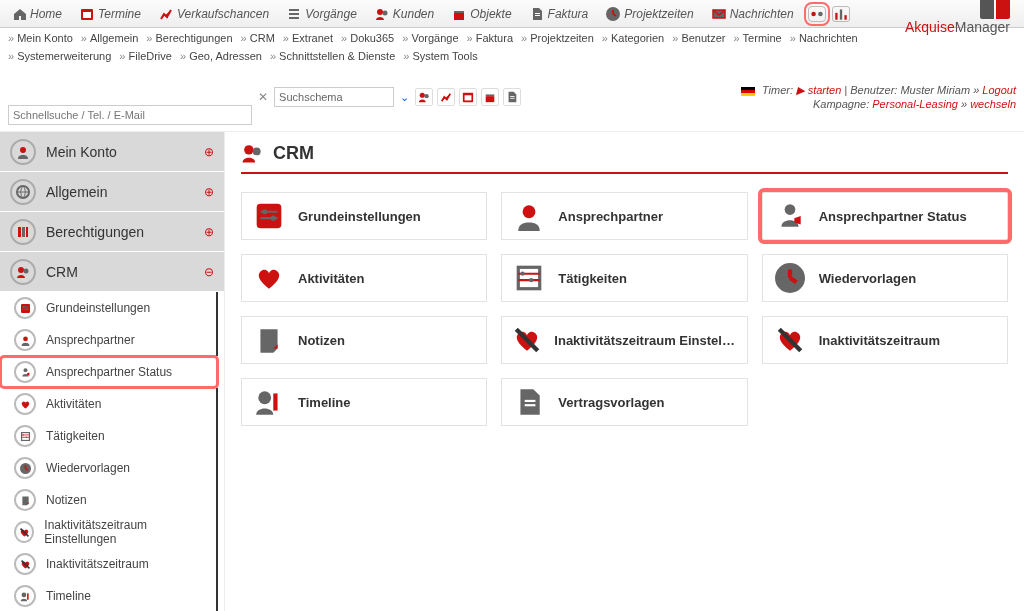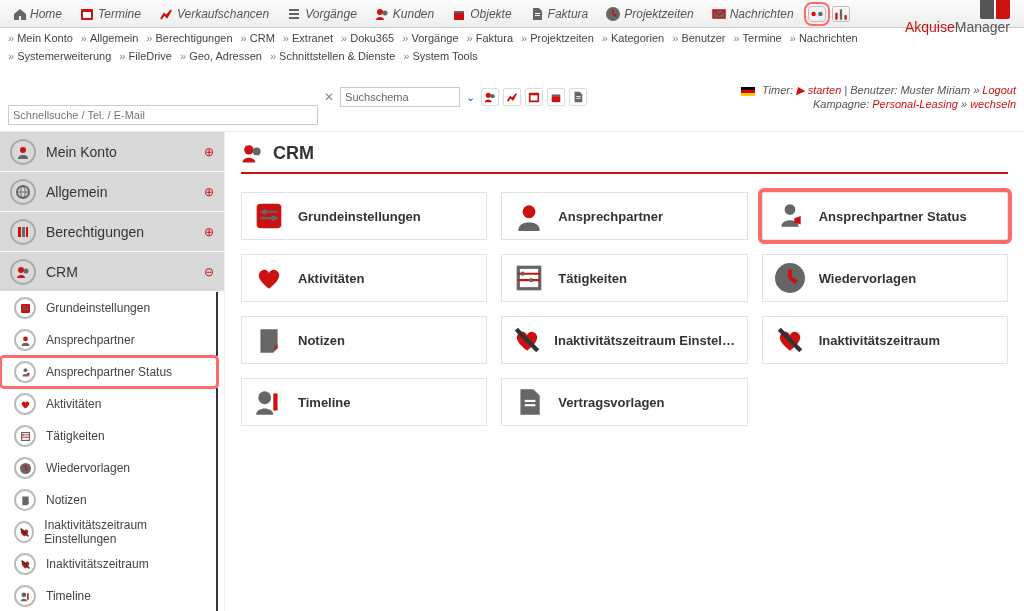--- a/index.html
+++ b/index.html
@@ -271,21 +271,21 @@
   </div>
 <div class="crumbs crumbs-row2" id="crumbs2">
     <span class="c">Systemerweiterung</span>
     <span class="c">FileDrive</span>
     <span class="c">Geo, Adressen</span>
     <span class="c">Schnittstellen &amp; Dienste</span>
     <span class="c">System Tools</span>
   </div>
 
 <div class="searchrow">
-  <input type="text" style="width: 310px; margin-top: 36px;" placeholder="Schnellsuche / Tel. / E-Mail">
+  <input type="text" style="width: 244px; margin-top: 36px;" placeholder="Schnellsuche / Tel. / E-Mail">
   <span style="color:#888;cursor:pointer">✕</span>
   <input type="text" style="width: 120px;" value="Suchschema">
   <span style="color:#06c;cursor:pointer;font-size:11px">⌄</span>
   <div class="mini-icons">
     <div class="mi">
         <svg viewBox="0 0 14 14">
           <use href="#i-users"></use>
         </svg>
       </div>
     <div class="mi">

